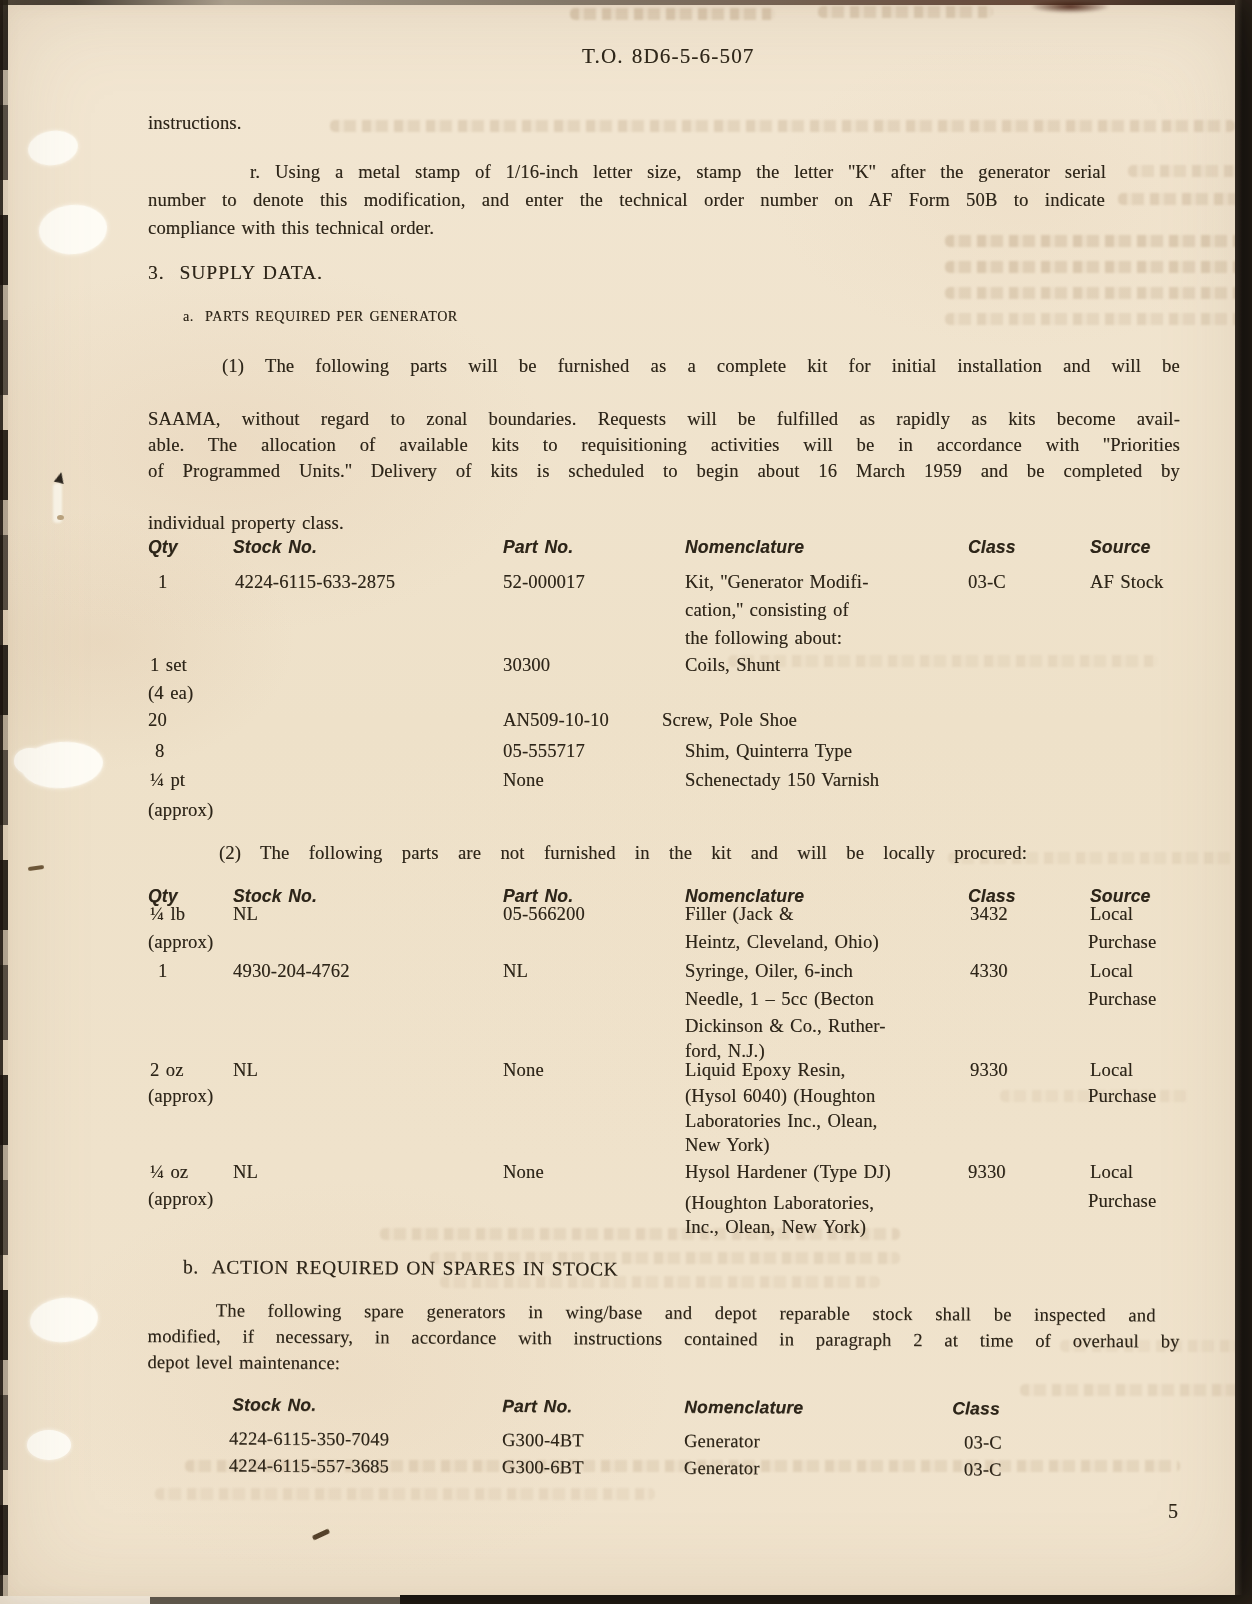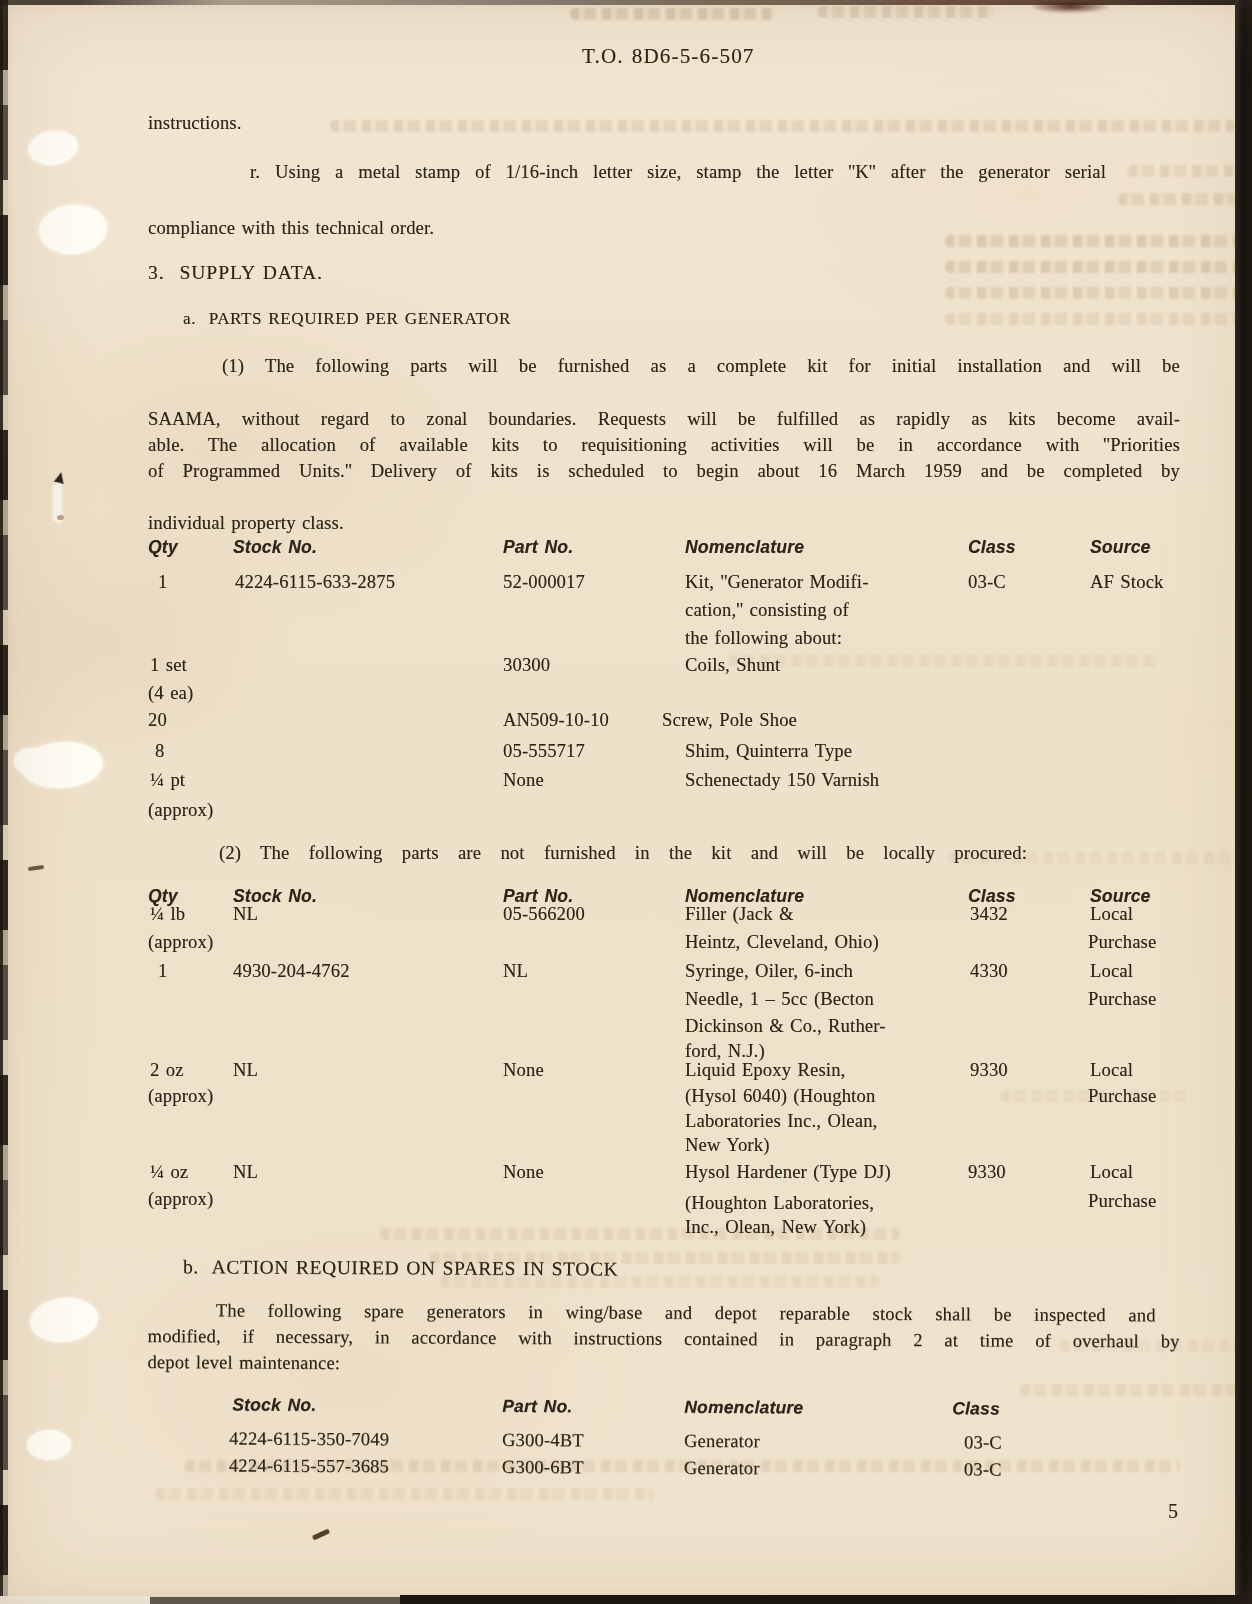--- a/index.html
+++ b/index.html
@@ -70,24 +70,25 @@
   <div class="edge" style="left:1235px;top:0;width:17px;height:100%;background:linear-gradient(90deg,#2a251f,#0a0908 45%)"></div>
   <div class="edge" style="left:0;top:1596px;width:150px;height:8px;background:#f7f1e4"></div>
   <div class="edge" style="left:150px;top:1597px;width:260px;height:7px;background:#57534b"></div>
   <div class="edge" style="left:400px;top:1595px;width:852px;height:9px;background:#0b0a08"></div>
 
   <div class="txt hd" style="left:582px;top:44px;font-size:21px;letter-spacing:1.2px">T.O. 8D6-5-6-507</div>
 
   <div class="txt" style="left:148px;top:113px">instructions.</div>
 
   <div class="txt jl" style="left:250px;top:162px;width:856px">r.  Using a metal stamp of 1/16-inch letter size, stamp the letter ''K'' after the generator serial</div>
+  <div class="txt jl" style="left:148px;top:190px;width:957px">number to denote this modification, and enter the technical order number on AF Form 50B to indicate</div>
   <div class="txt" style="left:148px;top:218px">compliance with this technical order.</div>
 
   <div class="txt hd" style="left:148px;top:262px;font-size:19.5px">3.  SUPPLY DATA.</div>
-  <div class="txt hd" style="left:183px;top:309px;font-size:17px;letter-spacing:.6px">a.  PARTS REQUIRED PER GENERATOR</div>
+  <div class="txt hd" style="left:183px;top:309px;font-size:14px;letter-spacing:.6px">a.  PARTS REQUIRED PER GENERATOR</div>
 
   <div class="txt jl" style="left:222px;top:356px;width:958px">(1)  The following parts will be furnished as a complete kit for initial installation and will be</div>
   <div class="txt jl" style="left:148px;top:409px;width:1032px">SAAMA, without regard to zonal boundaries.  Requests will be fulfilled as rapidly as kits become avail-</div>
   <div class="txt jl" style="left:148px;top:435px;width:1032px">able.  The allocation of available kits to requisitioning activities will be in accordance with ''Priorities</div>
   <div class="txt jl" style="left:148px;top:461px;width:1032px">of Programmed Units.''  Delivery of kits is scheduled to begin about 16 March 1959 and be completed by</div>
   <div class="txt" style="left:148px;top:513px">individual property class.</div>
 
   <div class="txt th" style="left:148px;top:537px">Qty</div>
   <div class="txt th" style="left:233px;top:537px">Stock No.</div>
   <div class="txt th" style="left:503px;top:537px">Part No.</div>

